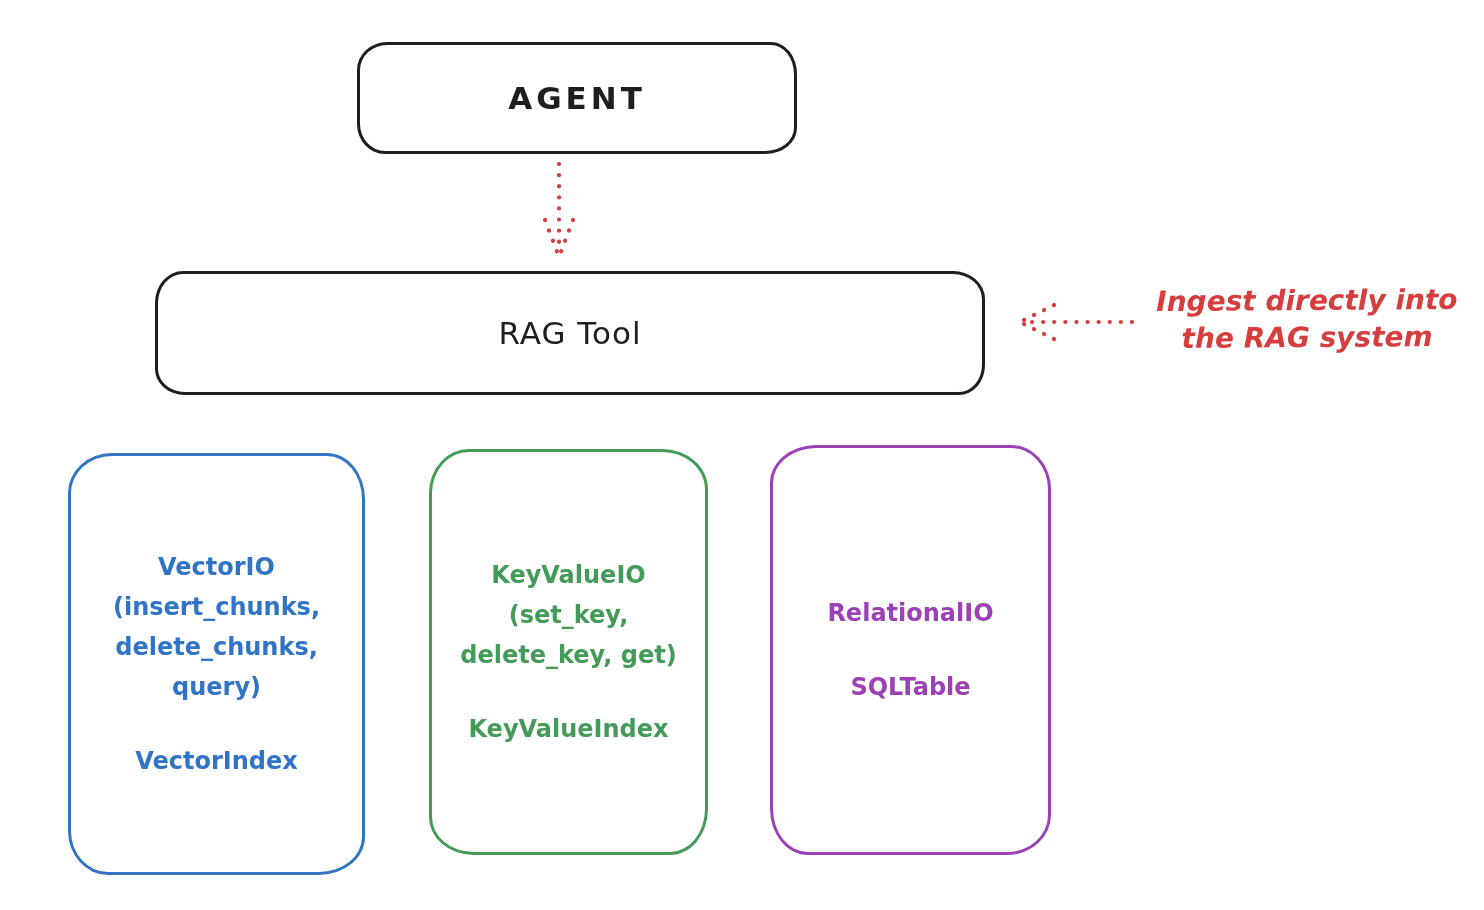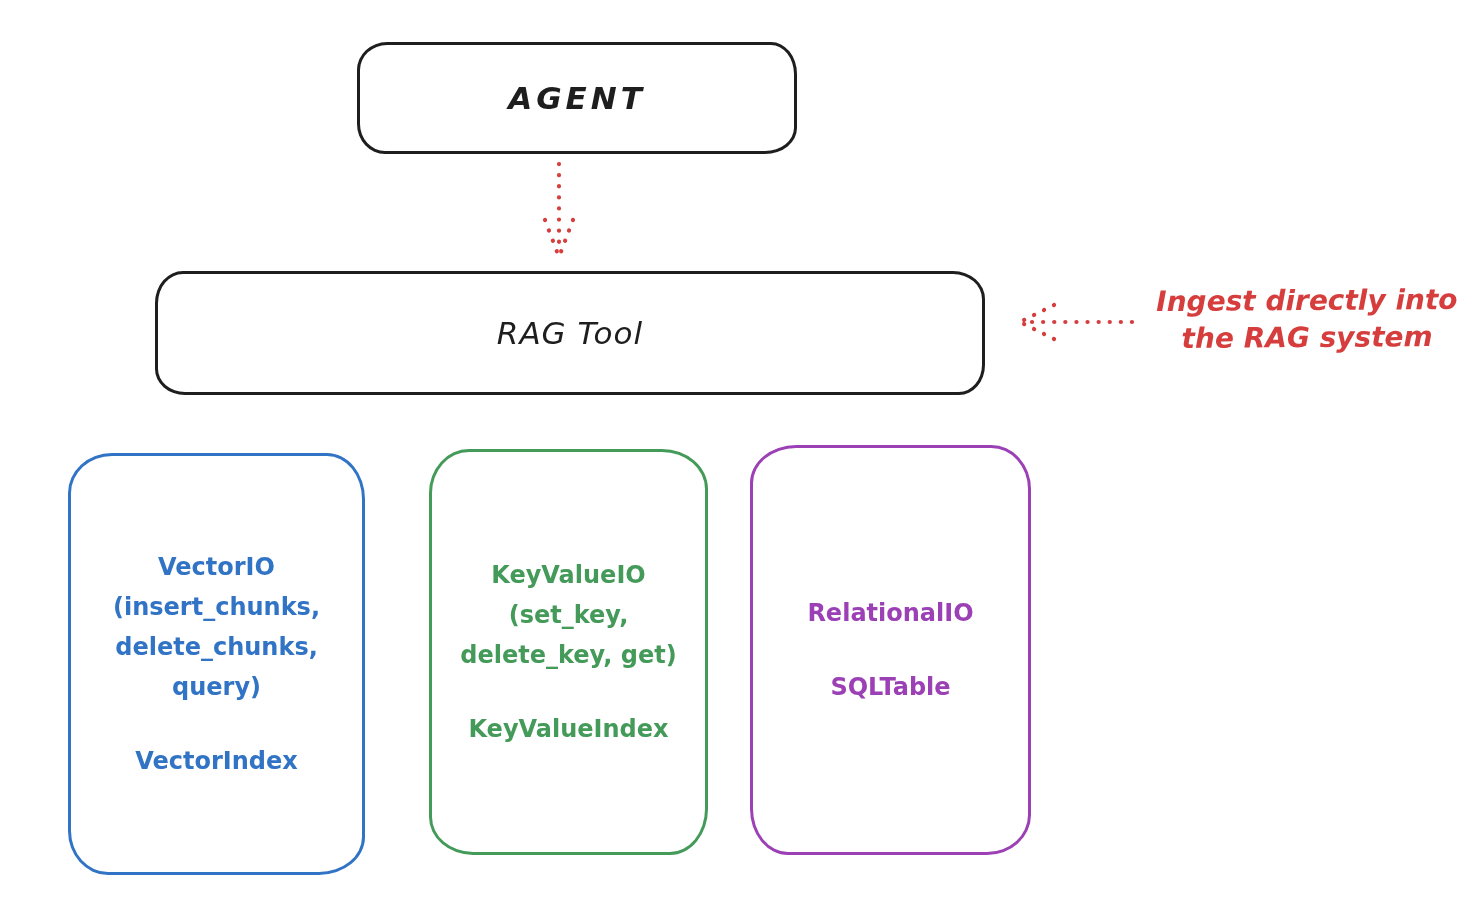--- a/index.html
+++ b/index.html
@@ -15,21 +15,20 @@
   
   .node {
     position: absolute;
     box-sizing: border-box;
     border: 3.5px solid #1e1e1e;
     background: #ffffff;
     display: flex;
     align-items: center;
     justify-content: center;
     color: #1e1e1e;
-    font-style: italic;
   }
   .node-agent {
     left: 357px; top: 42px; width: 440px; height: 112px;
     border-radius: 30px 26px 32px 28px / 28px 32px 26px 30px;
     font-size: 31px; font-weight: bold; 
     letter-spacing: 4px;
   }
   .node-rag {
     left: 155px; top: 271px; width: 830px; height: 124px;
     border-radius: 28px 32px 26px 30px / 32px 28px 30px 26px;
@@ -79,21 +78,21 @@
   }
   .card-blue {
     left: 68px; top: 453px; width: 297px; height: 422px;
     border-radius: 44px 38px 46px 40px / 40px 46px 38px 44px;
   }
   .card-green {
     left: 429px; top: 449px; width: 279px; height: 406px;
     border-radius: 40px 46px 38px 44px / 44px 40px 46px 38px;
   }
   .card-purple {
-    left: 750px; top: 445px; width: 281px; height: 410px;
+    left: 770px; top: 445px; width: 281px; height: 410px;
     border-radius: 46px 40px 44px 38px / 38px 44px 40px 46px;
   }
   .card-footer { margin-top: 34px; }
 </style>
 </head>
 <body>
 
 <div class="canvas">
 
   <div class="node node-agent">

